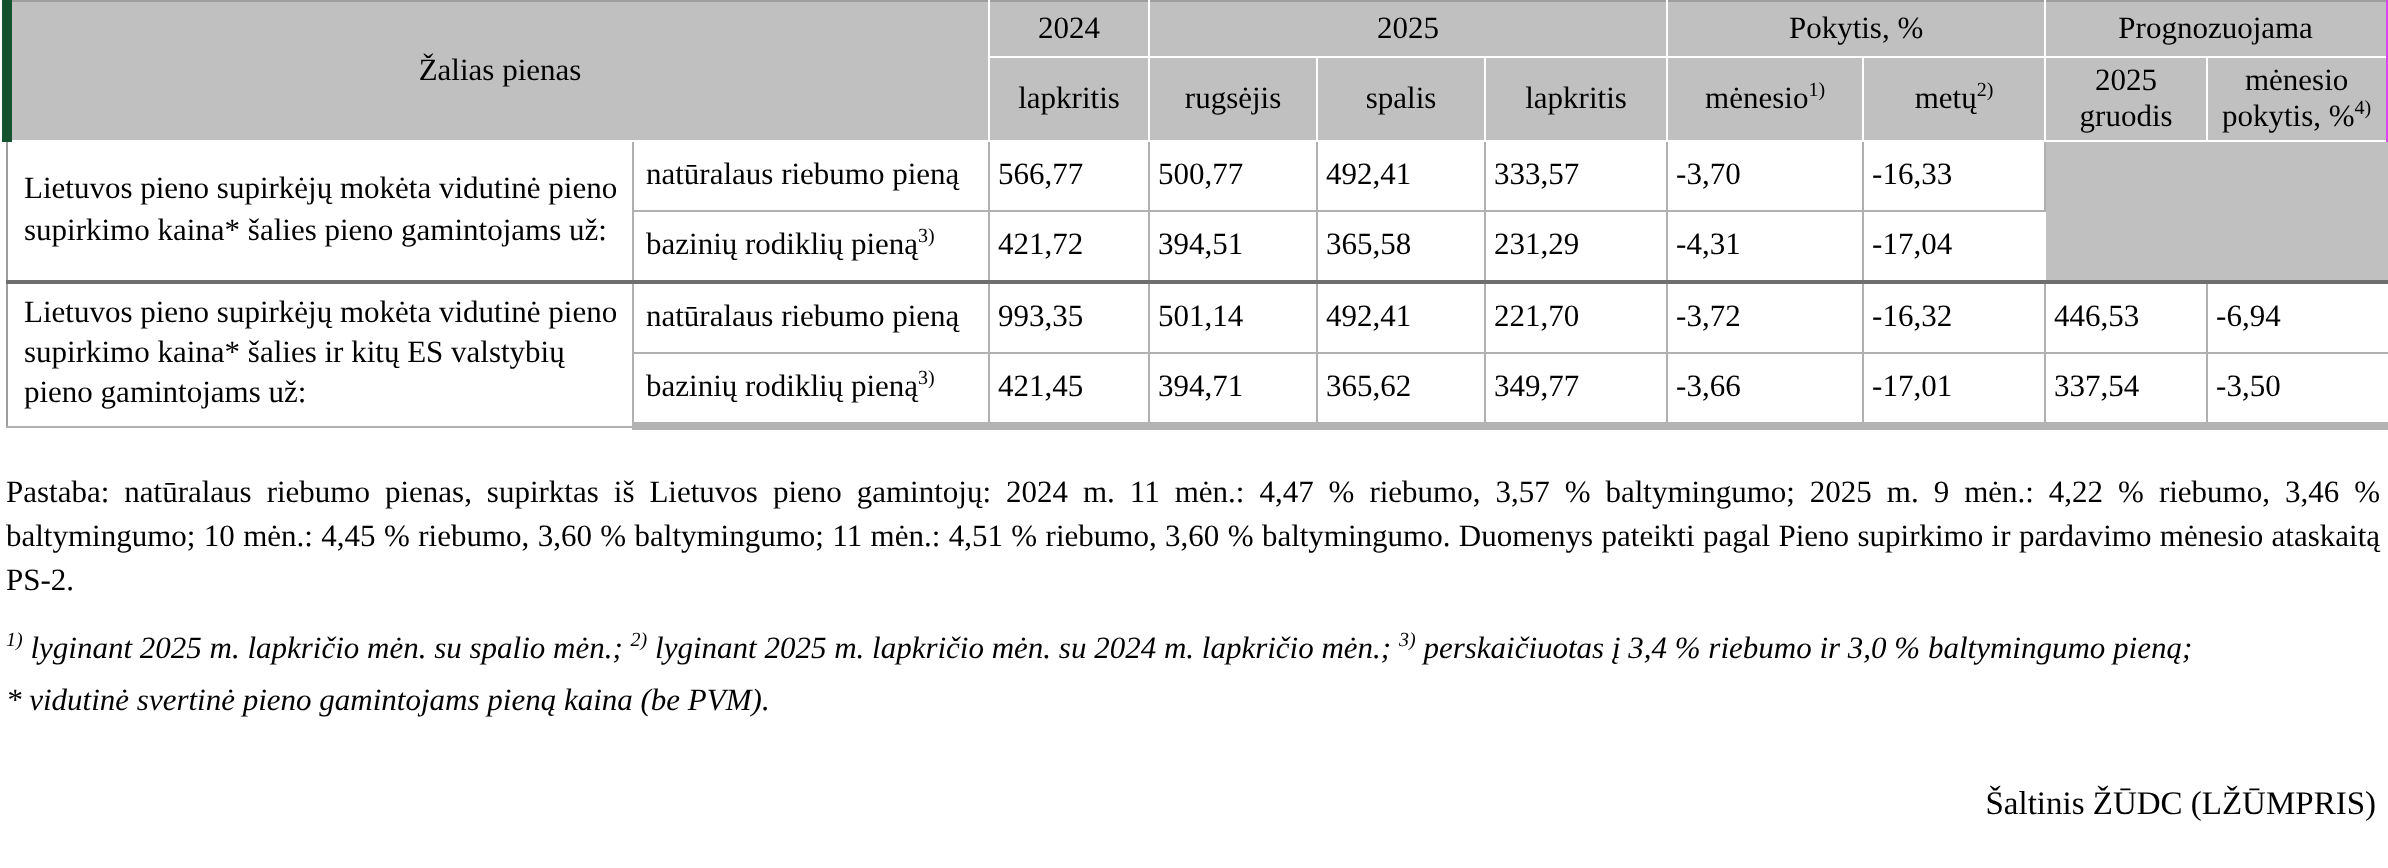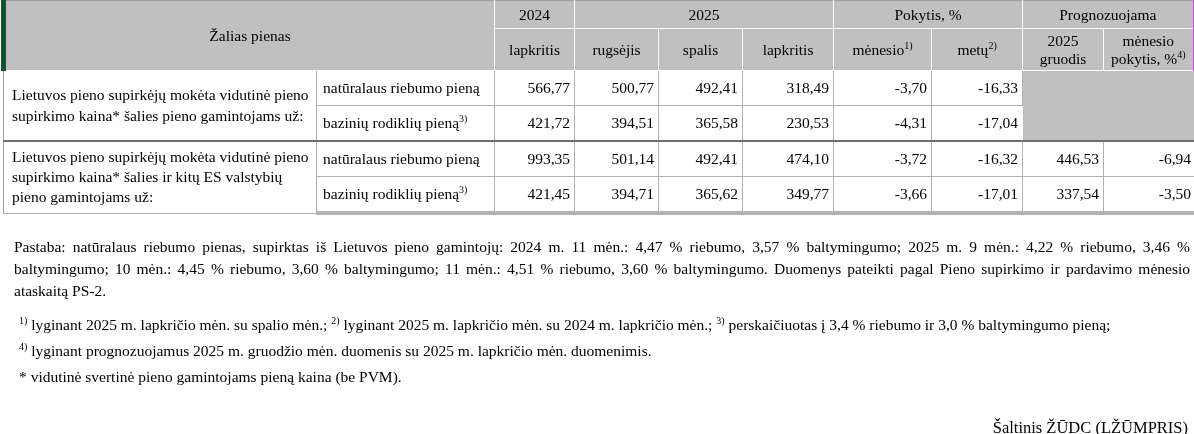--- a/index.html
+++ b/index.html
@@ -40,46 +40,47 @@
     vertical-align: middle;
     padding: 1px 4px;
     font-size: 15.5px;
   }
   td.group-label {
     padding-left: 8px;
     line-height: 1.32;
     border-left: 1px solid #9e9e9e;
   }
   td.sub-label { padding-left: 6px; }
-  td.val { text-align: right; }
+  td.val { text-align: left; }
   td.forecast-empty {
     background: #c0c0c0;
     border: 1px solid #ffffff;
     border-right: 1px solid #9e9e9e;
   }
   tbody td.edge-right { border-right: 1px solid #9e9e9e; }
   tbody tr.group2-start td { border-top: 2px solid #6e6e6e; }
   tbody tr.last-row td { border-bottom: 4px solid #b3b3b3; }
 
   sup {
     font-size: 10px;
     line-height: 0;
     vertical-align: super;
   }
 
   .pastaba {
     margin: 21px 0 13px 0;
-    padding: 0 2px 0 13px;
+    padding: 0 2px 0 2px;
     text-align: justify;
     line-height: 22px;
   }
   .footnote {
     margin: 0 0 7px 0;
-    padding-left: 18px;
+    padding-left: 2px;
     line-height: 19px;
+    font-style: italic;
   }
   .footer {
     margin-top: 30px;
     text-align: right;
     padding-right: 4px;
     font-size: 16.5px;
     line-height: 24px;
   }
 </style>
 </head>
@@ -125,41 +126,41 @@
           </th>
       </tr>
     </thead>
     <tbody>
       <tr>
         <td class="group-label" rowspan="2">Lietuvos pieno supirkėjų mokėta vidutinė pieno supirkimo kaina* šalies pieno gamintojams už:</td>
         <td class="sub-label"><span>natūralaus riebumo pieną</span></td>
         <td class="val">566,77</td>
         <td class="val">500,77</td>
         <td class="val">492,41</td>
-        <td class="val">318,49</td>
+        <td class="val">333,57</td>
         <td class="val">-3,70</td>
         <td class="val">-16,33</td>
         <td class="forecast-empty" rowspan="2" colspan="2"></td>
       </tr>
       <tr>
         <td class="sub-label"><span>bazinių rodiklių pieną</span><sup>3)</sup></td>
         <td class="val">421,72</td>
         <td class="val">394,51</td>
         <td class="val">365,58</td>
-        <td class="val">230,53</td>
+        <td class="val">231,29</td>
         <td class="val">-4,31</td>
         <td class="val">-17,04</td>
       </tr>
       <tr class="group2-start">
         <td class="group-label" rowspan="2">Lietuvos pieno supirkėjų mokėta vidutinė pieno supirkimo kaina* šalies ir kitų ES valstybių pieno gamintojams už:</td>
         <td class="sub-label"><span>natūralaus riebumo pieną</span></td>
         <td class="val">993,35</td>
         <td class="val">501,14</td>
         <td class="val">492,41</td>
-        <td class="val">474,10</td>
+        <td class="val">221,70</td>
         <td class="val">-3,72</td>
         <td class="val">-16,32</td>
         <td class="val">446,53</td>
         <td class="val edge-right">-6,94</td>
       </tr>
       <tr class="last-row">
         <td class="sub-label"><span>bazinių rodiklių pieną</span><sup>3)</sup></td>
         <td class="val">421,45</td>
         <td class="val">394,71</td>
         <td class="val">365,62</td>
@@ -169,21 +170,20 @@
         <td class="val">337,54</td>
         <td class="val edge-right">-3,50</td>
       </tr>
     </tbody>
   </table>
 
   <p class="pastaba">Pastaba: natūralaus riebumo pienas, supirktas iš Lietuvos pieno gamintojų: 2024 m. 11 mėn.: 4,47 % riebumo, 3,57 % baltymingumo; 2025 m. 9 mėn.: 4,22 % riebumo, 3,46 % baltymingumo;  10 mėn.: 4,45 % riebumo, 3,60 % baltymingumo; 11 mėn.: 4,51 % riebumo, 3,60 % baltymingumo. Duomenys pateikti pagal Pieno supirkimo ir pardavimo mėnesio ataskaitą PS-2.</p>
 
   <p class="footnote"><sup>1)</sup><span> lyginant 2025 m. lapkričio mėn. su spalio mėn.; </span><sup>2)</sup><span> lyginant 2025 m. lapkričio mėn. su 2024 m. lapkričio mėn.; </span><sup>3)</sup><span> perskaičiuotas į 3,4 % riebumo ir 3,0 % baltymingumo pieną;</span></p>
 
-  <p class="footnote"><sup>4)</sup><span> lyginant prognozuojamus 2025 m. gruodžio mėn. duomenis su 2025 m. lapkričio mėn. duomenimis.</span></p>
 
   <p class="footnote">* vidutinė svertinė pieno gamintojams pieną kaina (be PVM).</p>
 
   <div class="footer">
     <div>Šaltinis ŽŪDC (LŽŪMPRIS)</div>
 
   </div>
 
 </div>
 

